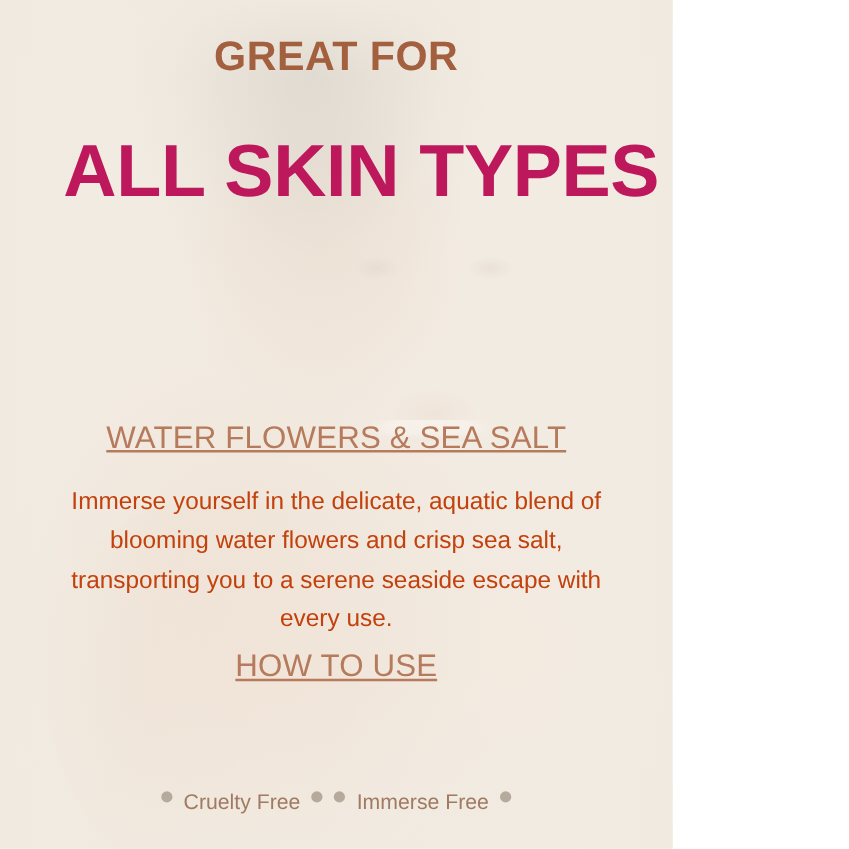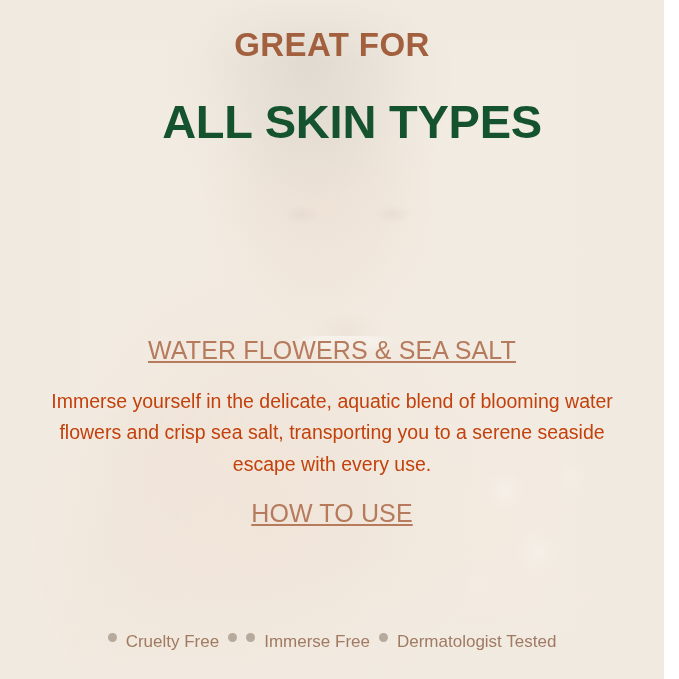--- a/index.html
+++ b/index.html
@@ -5,21 +5,21 @@
 <style>
   html, body {
     margin: 0;
     padding: 0;
     background: #ffffff;
   }
 
   
   #panel {
     position: relative;
-    width: 664px;
+    width: 538px;
     height: 679px;
     overflow: hidden;
     background: #f1eae0;
     font-family: "Liberation Sans", sans-serif;
     -webkit-font-smoothing: antialiased;
   }
 
   
   
   .photo-layer {
@@ -157,24 +157,24 @@
     letter-spacing: 0.012em;
     color: #a2603f;
     line-height: 1;
   }
 
   .headline {
     position: absolute;
     top: 66px;
     left: 0;
     right: 0;
-    font-size: 47px;
+    font-size: 59px;
     font-weight: 700;
     letter-spacing: -0.005em;
-    color: #14532d;
+    color: #be185d;
     line-height: 1.08;
     padding-left: 40px;
   }
 
   .intro {
     position: absolute;
     top: 180px;
     left: 76px;
     right: 76px;
     font-size: 19.5px;
@@ -188,21 +188,21 @@
     left: 0;
     right: 0;
     font-size: 25px;
     font-weight: 400;
     letter-spacing: 0.005em;
     color: #b67a5c;
     line-height: 1;
     text-decoration: underline;
   }
   .section-heading.scent { top: 317px; }
-  .section-heading.usage { top: 480px; }
+  .section-heading.usage { top: 500px; }
 
   .body-copy {
     position: absolute;
     left: 38px;
     right: 38px;
     font-size: 19.5px;
     font-weight: 400;
     line-height: 1.62;
     color: #c2410c;
   }
@@ -259,17 +259,16 @@
     <h2 class="section-heading usage">HOW TO USE</h2>
 
 
     <div class="claims">
       <span class="dot"></span>
       <span class="claim">Cruelty Free</span>
       <span class="dot"></span>
       <span class="dot"></span>
       <span class="claim">Immerse Free</span>
       <span class="dot"></span>
-      <span class="claim">Dermatologist Tested</span>
     </div>
 
   </div>
 </div>
 
 </body></html>

